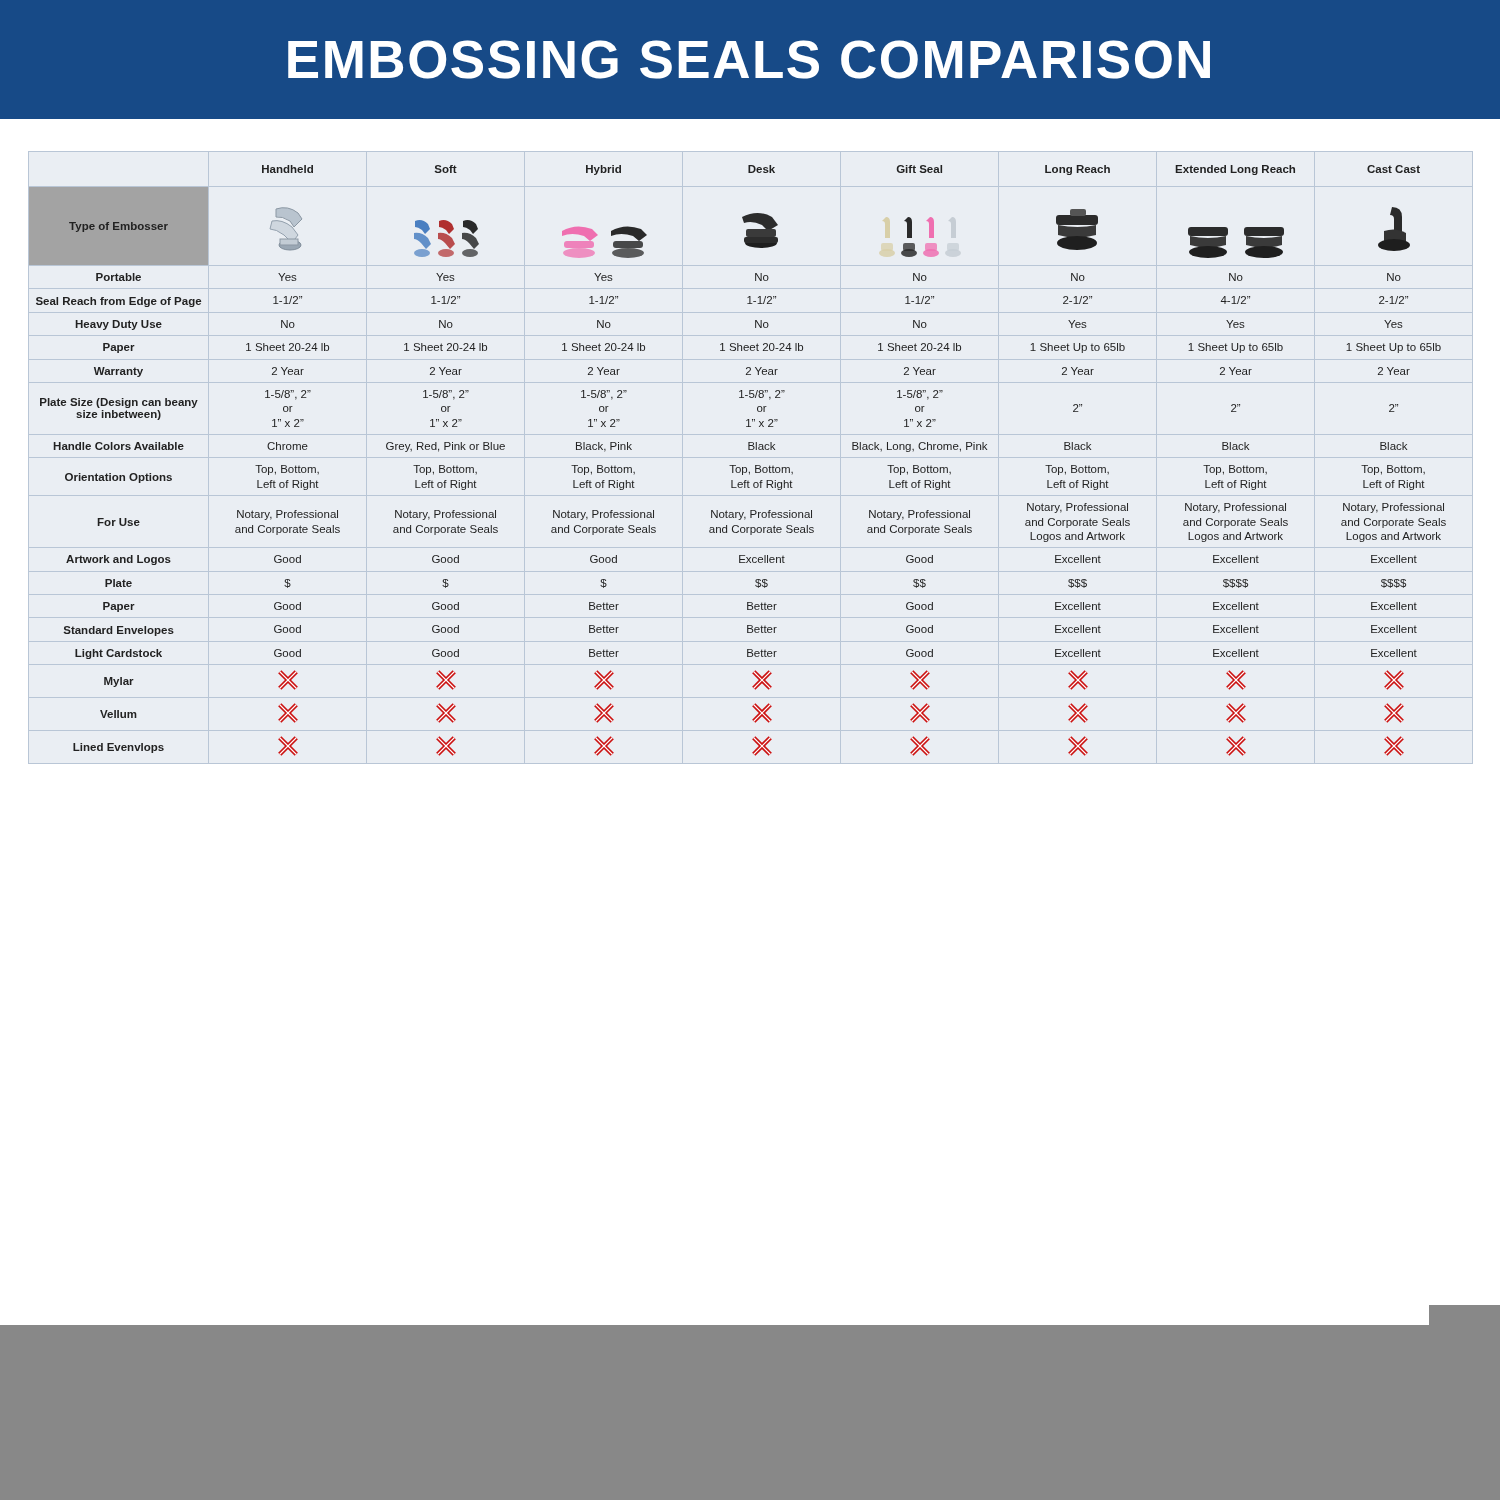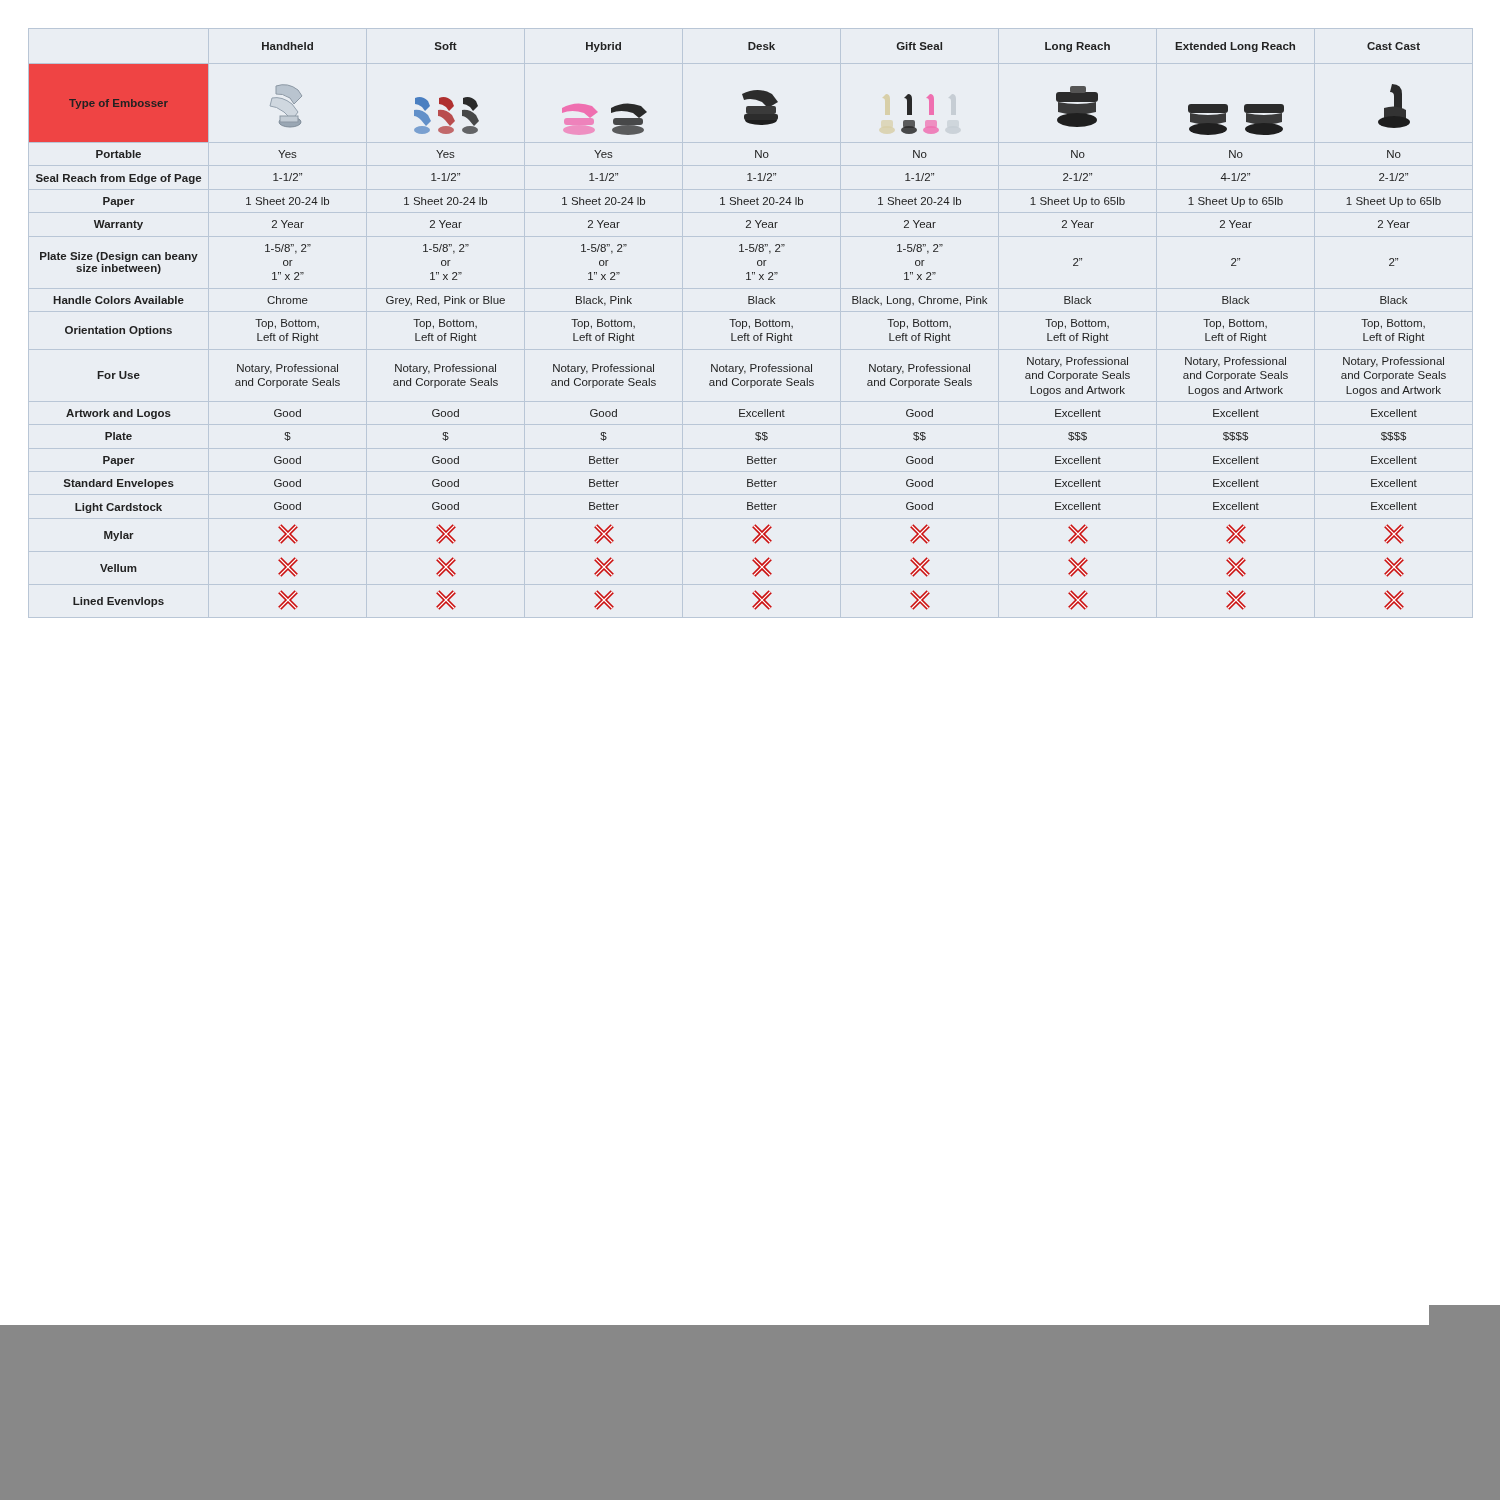--- a/index.html
+++ b/index.html
@@ -77,21 +77,21 @@
   th.corner {
     background: #174a87;
     border: 1px solid #b9c6d6;
   }
   tr.imgrow td {
     height: 78px;
     padding: 0;
     background: #eaeef3;
   }
   tr.imgrow td.rowlabel {
-    background: #ef4444;
+    background: #a3a3a3;
     vertical-align: middle;
   }
   .section-banner {
     background: #174a87;
     color: #ffffff;
     font-weight: bold;
     font-size: 23px;
     letter-spacing: 0.5px;
     height: 48px;
     text-align: center;
@@ -137,20 +137,23 @@
     width: 71px;
     height: 195px;
     background: #888888;
   }
 </style>
 </head>
 <body>
 
 <div class="page">
 
+  <div class="header">
+    <div class="header-title">EMBOSSING SEALS COMPARISON</div>
+  </div>
 
   <div class="table-wrap">
     <table class="cmp">
       <colgroup>
         <col style="width:180px">
         <col span="8" style="width:158px">
       </colgroup>
       <tbody id="table-body">
           <tr>
             <th class="corner"></th>
@@ -302,20 +305,31 @@
             <td><span class="multi">1-1/2”</span></td>
             <td><span class="multi">1-1/2”</span></td>
             <td><span class="multi">1-1/2”</span></td>
             <td><span class="multi">1-1/2”</span></td>
             <td><span class="multi">1-1/2”</span></td>
             <td><span class="multi">2-1/2”</span></td>
             <td><span class="multi">4-1/2”</span></td>
             <td><span class="multi">2-1/2”</span></td>
           </tr>
           <tr>
+            <td class="rowlabel">Heavy Duty Use</td>
+            <td><span class="multi">No</span></td>
+            <td><span class="multi">No</span></td>
+            <td><span class="multi">No</span></td>
+            <td><span class="multi">No</span></td>
+            <td><span class="multi">No</span></td>
+            <td><span class="multi">Yes</span></td>
+            <td><span class="multi">Yes</span></td>
+            <td><span class="multi">Yes</span></td>
+          </tr>
+          <tr>
             <td class="rowlabel">Paper</td>
             <td><span class="multi">1 Sheet 20-24 lb</span></td>
             <td><span class="multi">1 Sheet 20-24 lb</span></td>
             <td><span class="multi">1 Sheet 20-24 lb</span></td>
             <td><span class="multi">1 Sheet 20-24 lb</span></td>
             <td><span class="multi">1 Sheet 20-24 lb</span></td>
             <td><span class="multi">1 Sheet Up to 65lb</span></td>
             <td><span class="multi">1 Sheet Up to 65lb</span></td>
             <td><span class="multi">1 Sheet Up to 65lb</span></td>
           </tr>

